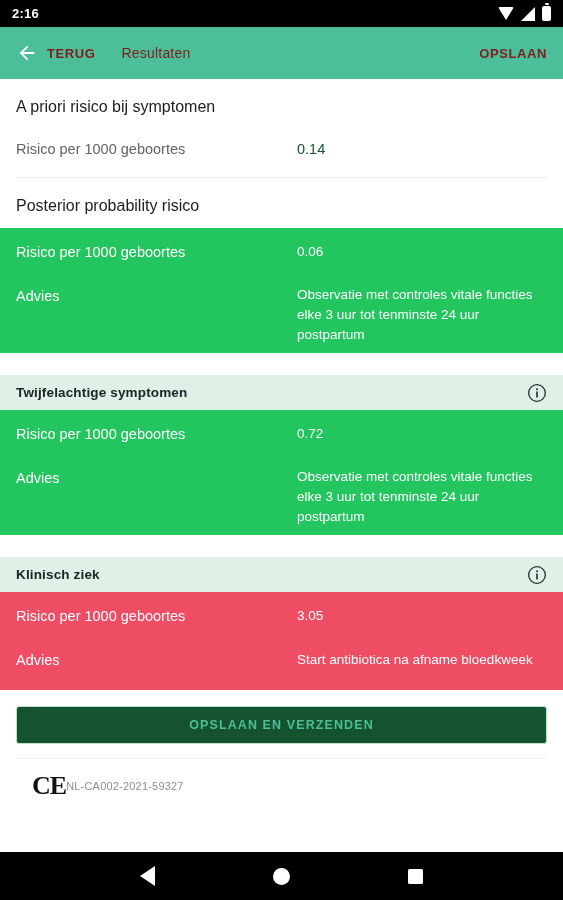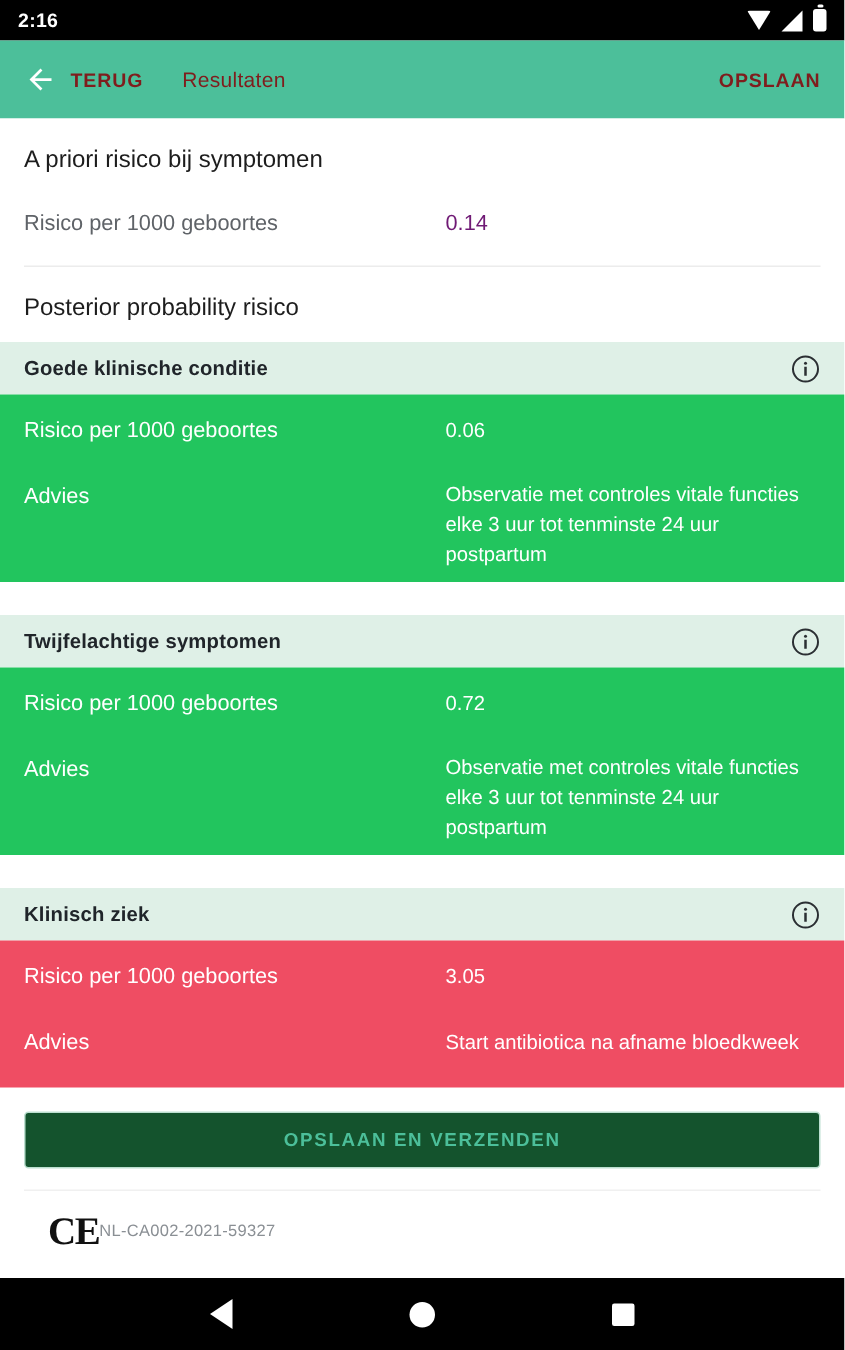--- a/index.html
+++ b/index.html
@@ -43,21 +43,21 @@
 
   
   .content { background: #fff; }
   .section-title {
     font-size: 16px; color: #1d1d1d; padding: 19px 16px 13px 16px;
   }
   .kv-row {
     display: flex; align-items: center; padding: 0 16px; min-height: 40px;
   }
   .kv-key { font-size: 14.5px; color: #5f6368; width: 281px; flex: none; }
-  .kv-val { font-size: 14.5px; color: #701a75; }
+  .kv-val { font-size: 14.5px; color: #14532d; }
   .divider { height: 1px; background: #ececec; margin: 8px 16px 0 16px; }
 
   
   .card { margin-top: 0; }
   .card-header {
     background: #dff0e7; display: flex; align-items: center;
     padding: 0 16px; height: 35px;
   }
   .card-header-label { font-size: 13.5px; color: #20252a; font-weight: bold;
                        letter-spacing: .15px; flex: 1; }
@@ -130,28 +130,20 @@
     <div class="section-title">A priori risico bij symptomen</div>
     <div class="kv-row">
       <span class="kv-key">Risico per 1000 geboortes</span>
       <span class="kv-val">0.14</span>
     </div>
     <div class="divider"></div>
 
     <div class="section-title">Posterior probability risico</div>
 
     <div class="card">
-      <div class="card-header">
-        <span class="card-header-label">Goede klinische conditie</span>
-        <svg class="info-icon" viewBox="0 0 24 24">
-          <circle cx="12" cy="12" r="10" fill="none" stroke="#2b2f33" stroke-width="1.6"></circle>
-          <circle cx="12" cy="7.4" r="1.2" fill="#2b2f33"></circle>
-          <rect x="11" y="10.2" width="2" height="7.2" fill="#2b2f33"></rect>
-        </svg>
-      </div>
       <div class="card-body green">
         <div class="card-row single">
           <span class="k">Risico per 1000 geboortes</span>
           <span class="v">0.06</span>
         </div>
         <div class="card-row">
           <span class="k">Advies</span>
           <span class="v">Observatie met controles vitale functies elke 3 uur tot tenminste 24 uur postpartum</span>
         </div>
       </div>

